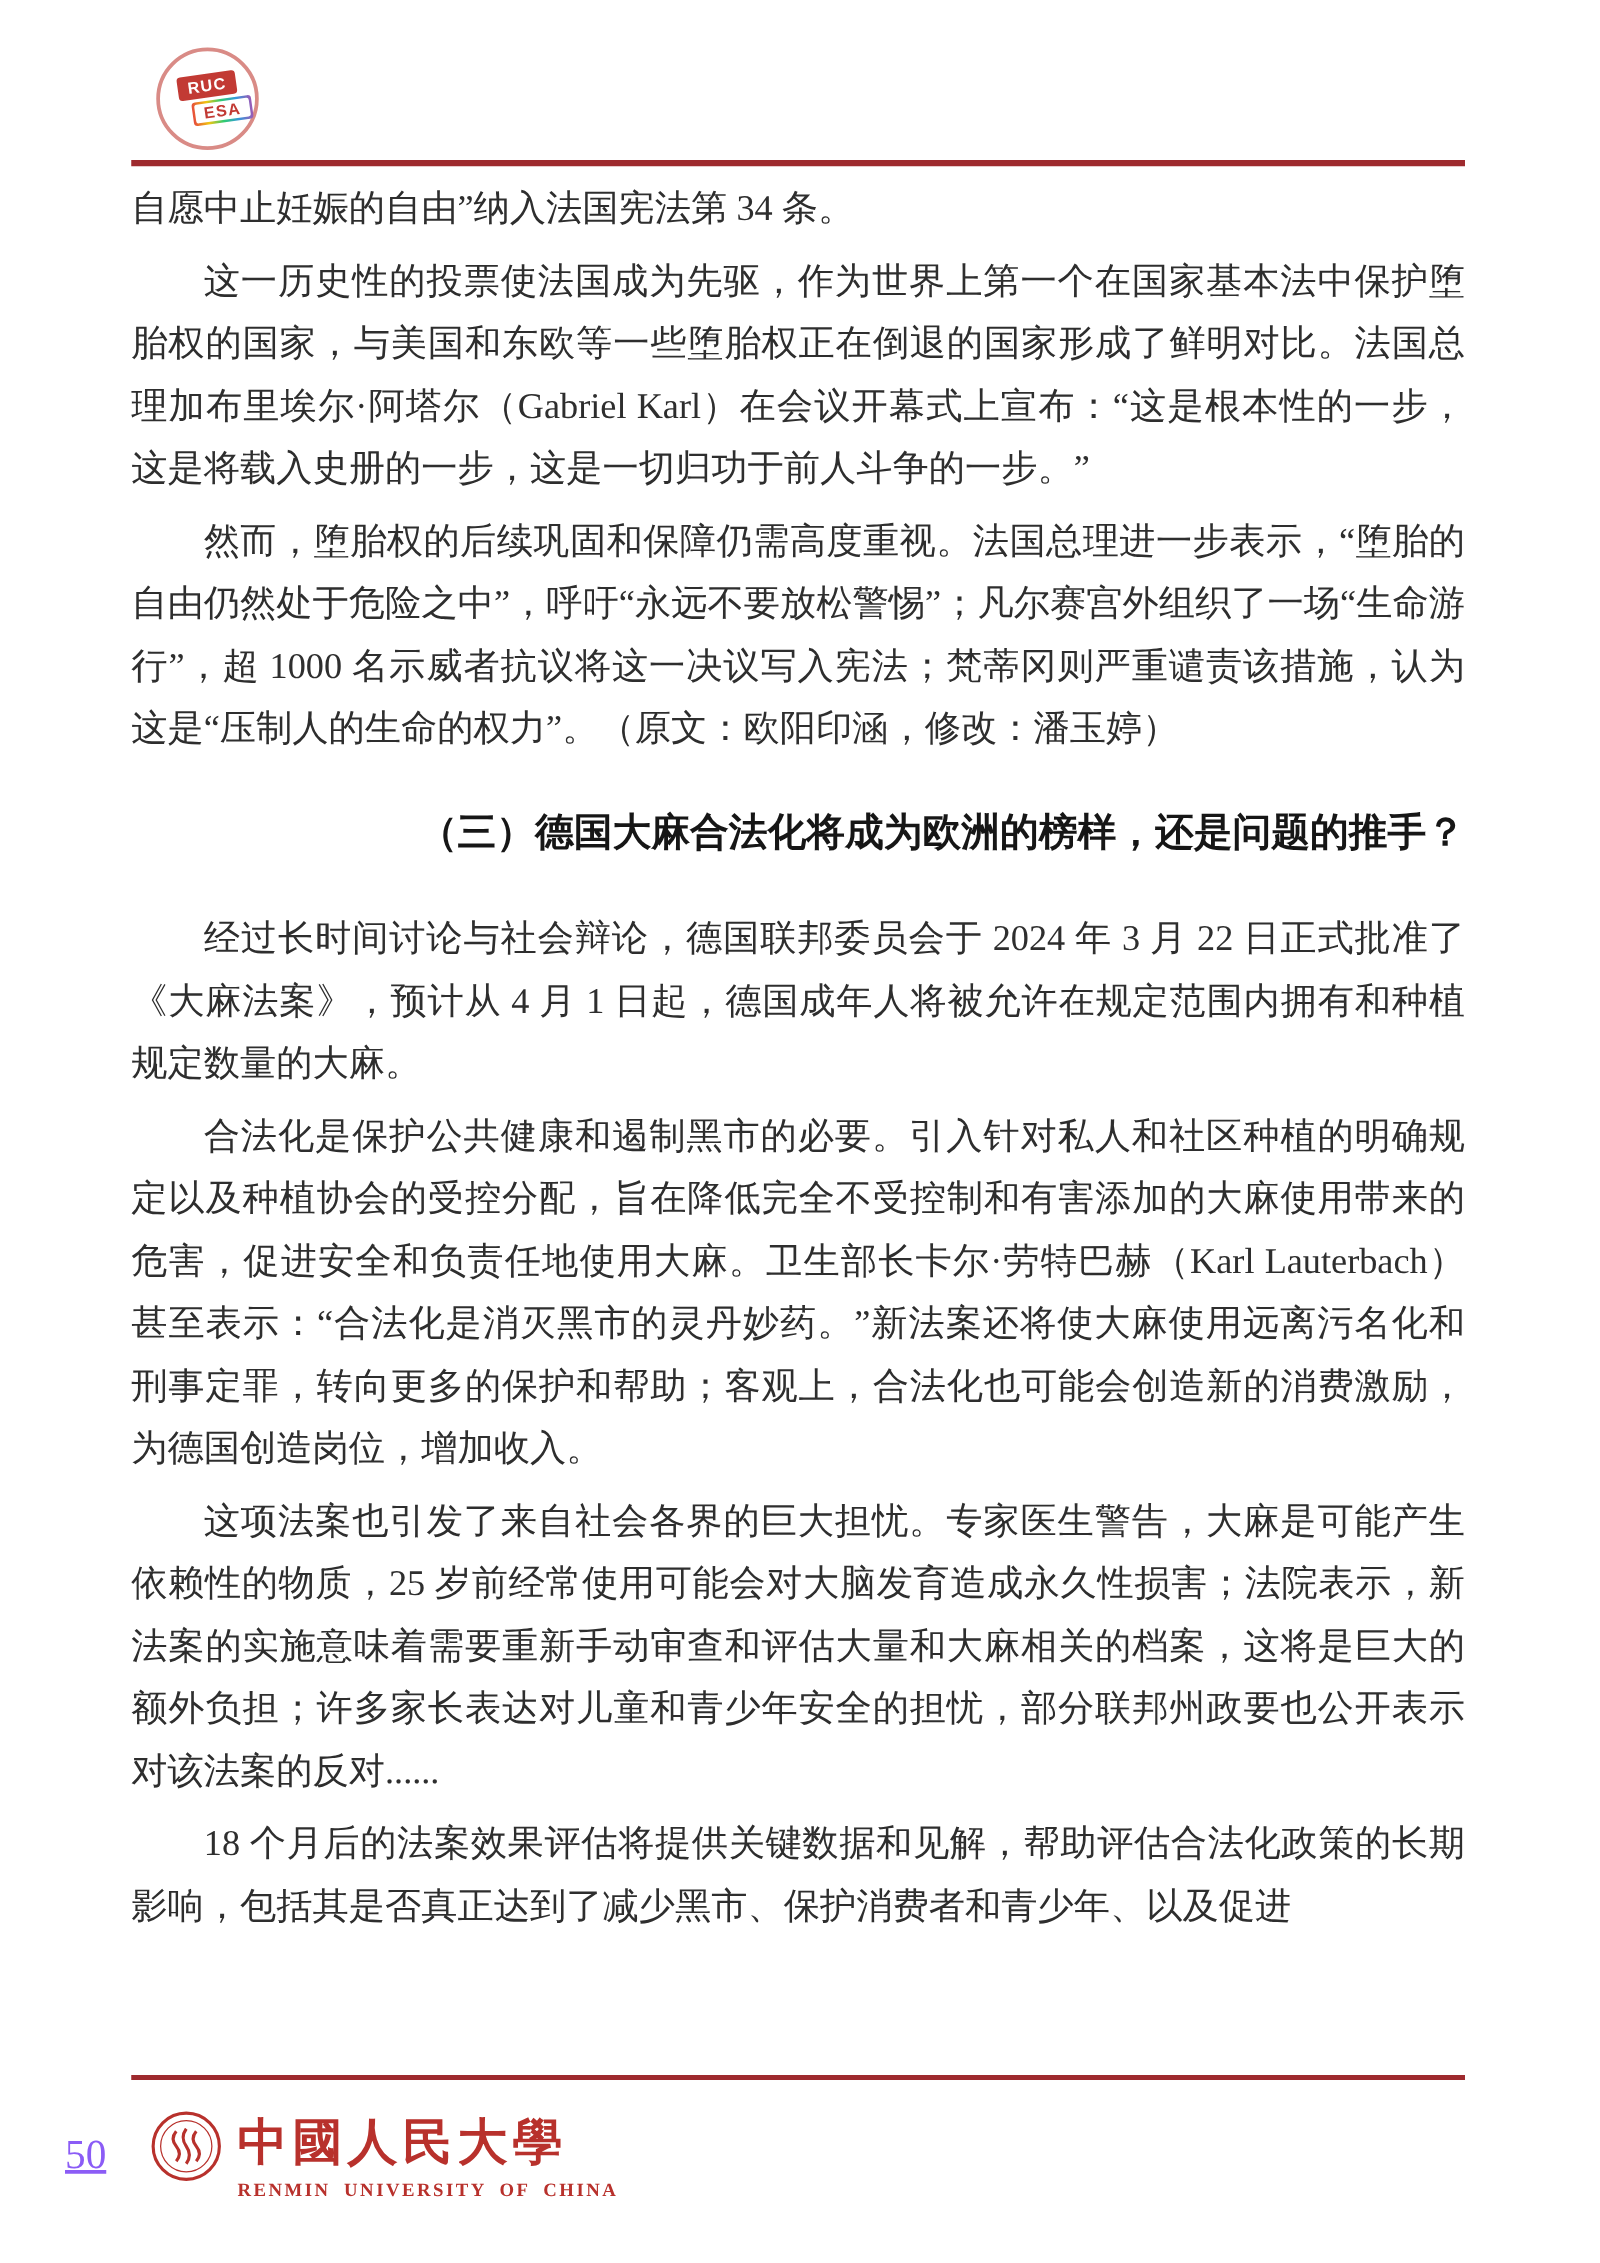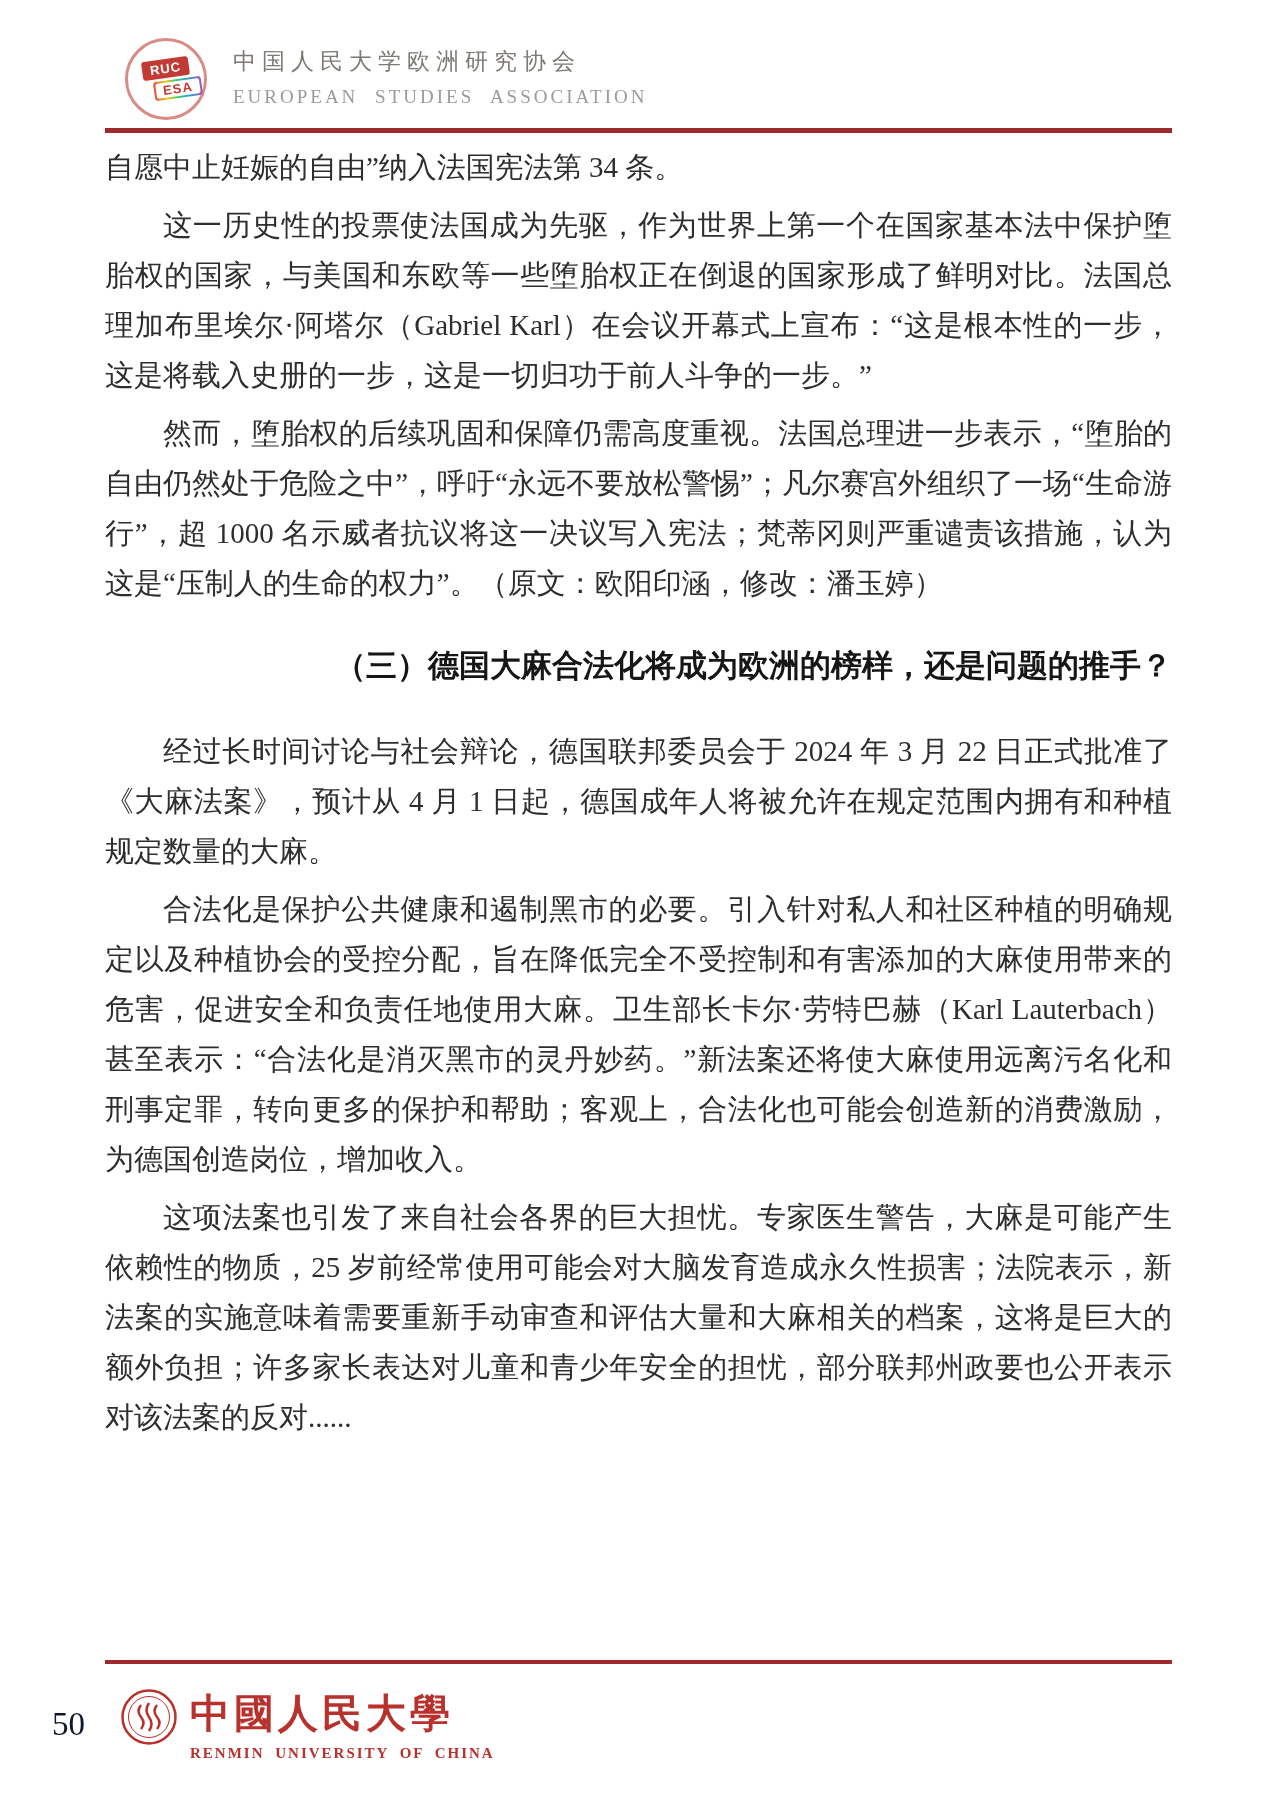--- a/index.html
+++ b/index.html
@@ -68,21 +68,21 @@
   }
 
   
   .rule-bottom{
     position:absolute;left:105px;top:1660px;width:1067px;height:4px;
     background:#9e2a2e;
   }
   .footer{position:absolute;left:40px;top:1684px;width:1100px;height:80px;}
   .page-number{
     position:absolute;left:12px;top:22px;
-    font-size:33px;color:#0f172a;font-family:"Liberation Serif",serif;
+    font-size:33px;color:#8b5cf6;font-family:"Liberation Serif",serif;text-decoration:underline;
   }
   .ruc-seal{position:absolute;left:80px;top:4px;width:58px;height:58px;}
   .univ-names{position:absolute;left:150px;top:2px;}
   .univ-cn{
     font-size:40px;color:#b8312c;font-weight:bold;
     font-family:"Liberation Serif",serif;letter-spacing:4px;
   }
   .univ-en{
     margin-top:4px;font-size:15px;color:#b8312c;font-weight:bold;
     font-family:"Liberation Serif",serif;letter-spacing:2px;word-spacing:5px;text-align:right;
@@ -93,37 +93,34 @@
 
 <div class="page">
 
   <div class="header">
     <div class="esa-seal">
       <div class="badge-ruc">RUC</div>
       <div class="badge-esa-wrap">
         <div class="badge-esa">ESA</div>
       </div>
     </div>
-    <div class="org-names">
-      <div class="org-cn">中国人民大学欧洲研究协会</div>
-      <div class="org-en">EUROPEAN STUDIES ASSOCIATION</div>
-    </div>
   </div>
   <div class="rule-top"></div>
 
   <div class="content">
     <p>自愿中止妊娠的自由”纳入法国宪法第 34 条。</p>
     <p class="indent">这一历史性的投票使法国成为先驱，作为世界上第一个在国家基本法中保护堕胎权的国家，与美国和东欧等一些堕胎权正在倒退的国家形成了鲜明对比。法国总理加布里埃尔·阿塔尔（Gabriel Karl）在会议开幕式上宣布：“这是根本性的一步，这是将载入史册的一步，这是一切归功于前人斗争的一步。”</p>
     <p class="indent">然而，堕胎权的后续巩固和保障仍需高度重视。法国总理进一步表示，“堕胎的自由仍然处于危险之中”，呼吁“永远不要放松警惕”；凡尔赛宫外组织了一场“生命游行”，超 1000 名示威者抗议将这一决议写入宪法；梵蒂冈则严重谴责该措施，认为这是“压制人的生命的权力”。（原文：欧阳印涵，修改：潘玉婷）</p>
 
     <div class="section-heading">（三）德国大麻合法化将成为欧洲的榜样，还是问题的推手？</div>
 
     <p class="indent">经过长时间讨论与社会辩论，德国联邦委员会于 2024 年 3 月 22 日正式批准了《大麻法案》，预计从 4 月 1 日起，德国成年人将被允许在规定范围内拥有和种植规定数量的大麻。</p>
     <p class="indent">合法化是保护公共健康和遏制黑市的必要。引入针对私人和社区种植的明确规定以及种植协会的受控分配，旨在降低完全不受控制和有害添加的大麻使用带来的危害，促进安全和负责任地使用大麻。卫生部长卡尔·劳特巴赫（Karl Lauterbach）甚至表示：“合法化是消灭黑市的灵丹妙药。”新法案还将使大麻使用远离污名化和刑事定罪，转向更多的保护和帮助；客观上，合法化也可能会创造新的消费激励，为德国创造岗位，增加收入。</p>
     <p class="indent">这项法案也引发了来自社会各界的巨大担忧。专家医生警告，大麻是可能产生依赖性的物质，25 岁前经常使用可能会对大脑发育造成永久性损害；法院表示，新法案的实施意味着需要重新手动审查和评估大量和大麻相关的档案，这将是巨大的额外负担；许多家长表达对儿童和青少年安全的担忧，部分联邦州政要也公开表示对该法案的反对......</p>
+    <p class="indent">18 个月后的法案效果评估将提供关键数据和见解，帮助评估合法化政策的长期影响，包括其是否真正达到了减少黑市、保护消费者和青少年、以及促进</p>
   </div>
 
   <div class="rule-bottom"></div>
   <div class="footer">
     <div class="page-number">50</div>
     <div class="ruc-seal">
       <svg width="58" height="58" viewBox="0 0 58 58">
         <circle cx="29" cy="29" r="26.5" fill="none" stroke="#b8312c" stroke-width="2.5"></circle>
         <circle cx="29" cy="29" r="20.5" fill="none" stroke="#b8312c" stroke-width="1"></circle>
         <path d="M21 17 q-5 6 0 12 q5 6 0 12" fill="none" stroke="#b8312c" stroke-width="2.5"></path>

